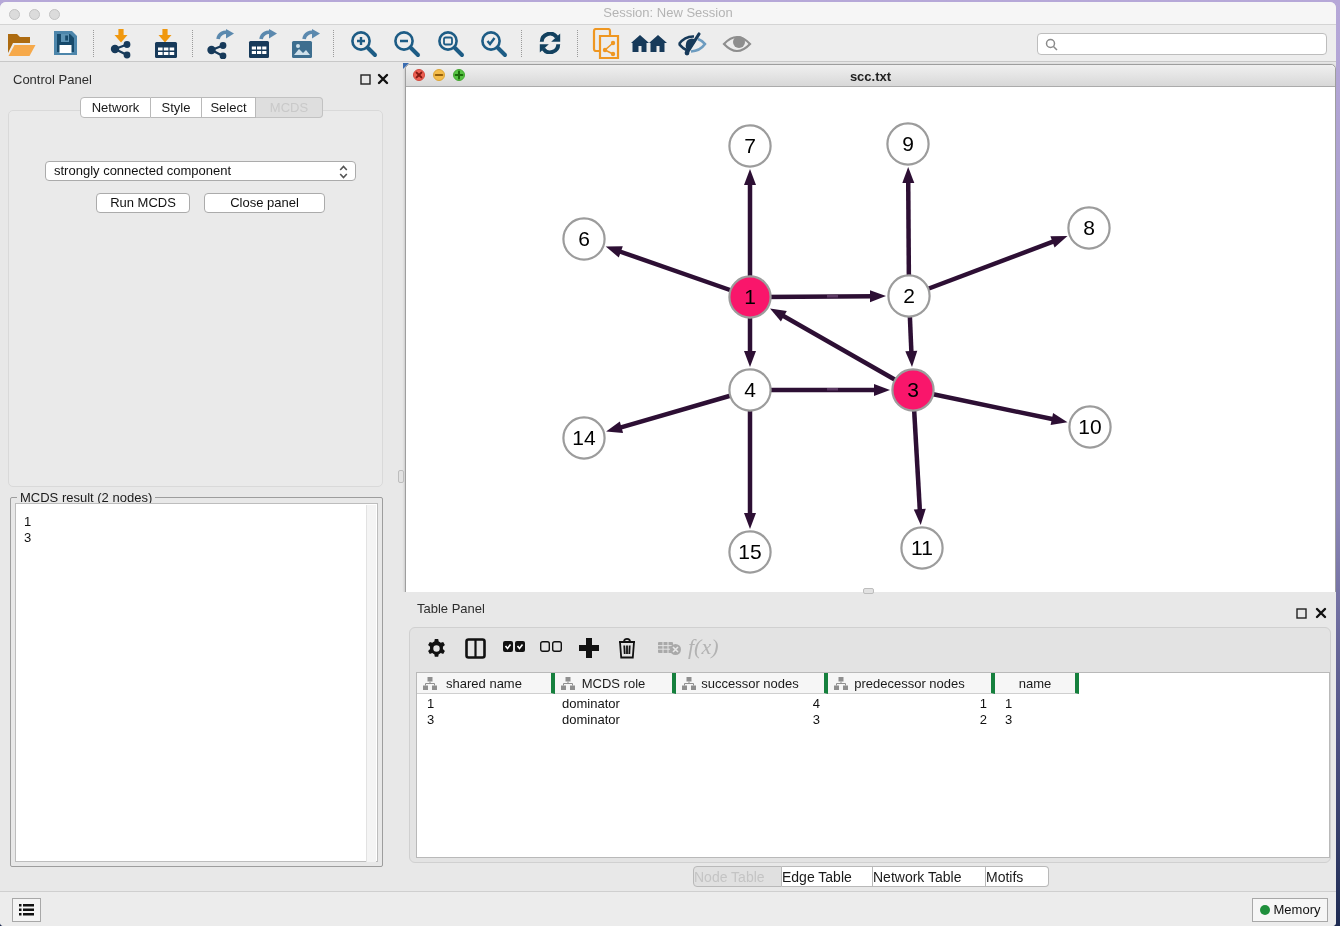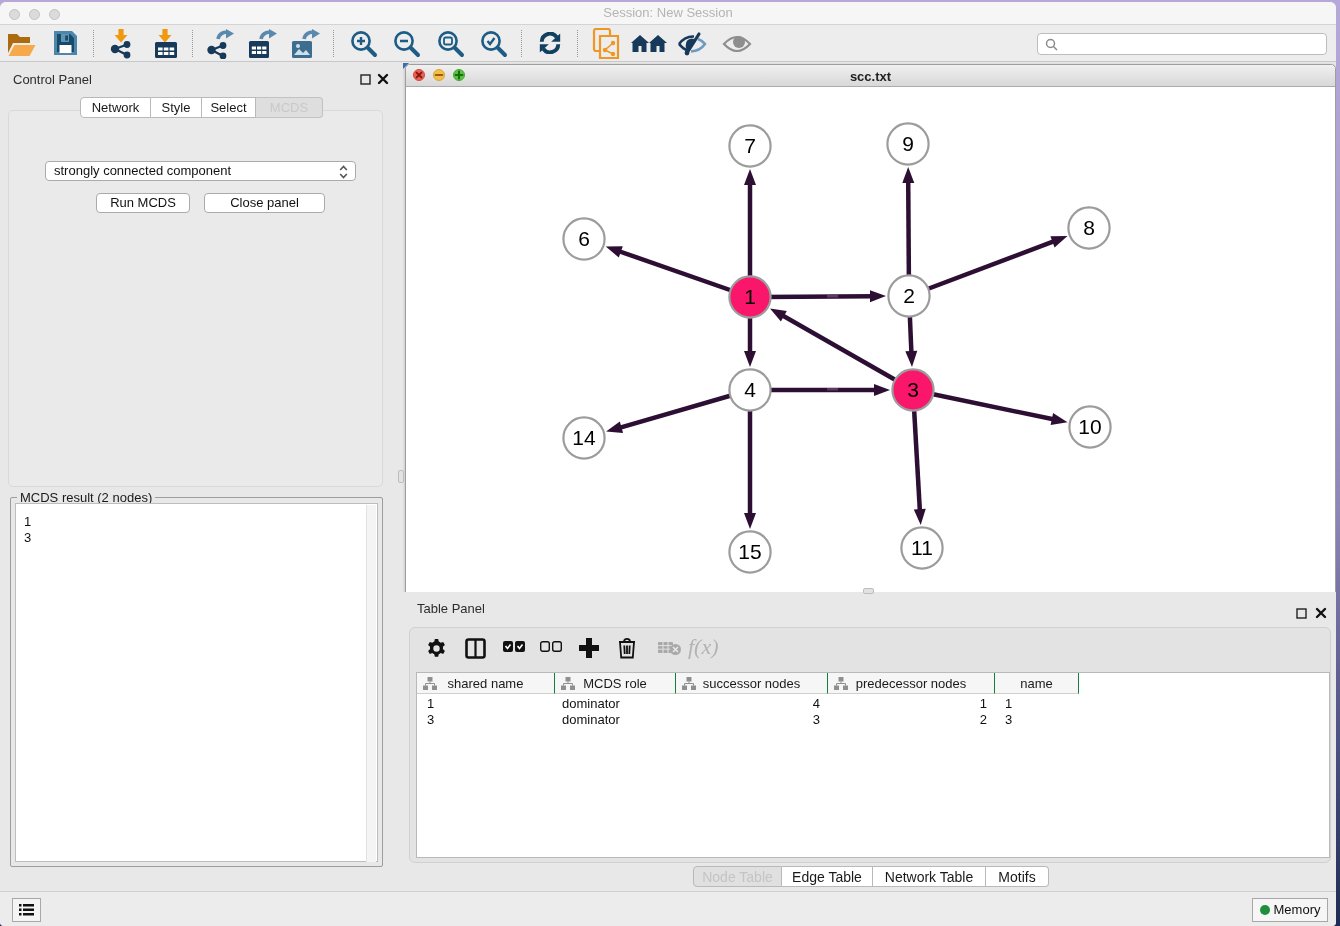--- a/index.html
+++ b/index.html
@@ -42,26 +42,26 @@
 .tl2 svg{position:absolute;left:0;top:0;}
 #ititle .t{position:absolute;top:4px;width:100%;text-align:center;font-size:13px;font-weight:bold;color:#222;}
 #canvas{position:absolute;left:0;top:22px;width:929px;height:503px;background:#fff;overflow:hidden;}
 
 #tpanel{position:absolute;left:0px;top:530px;width:945px;height:297px;background:#e8e8e8;}
 #tpanel-head{position:absolute;left:26px;top:9px;font-size:13px;color:#2d2d2d;text-align:center;}
 #tholder{position:absolute;left:18px;top:35px;width:922px;height:236px;background:#e3e3e3;border:1px solid #d0d0d0;border-radius:6px;}
 #ttool{position:absolute;left:0;top:0;width:100%;height:38px;}
 #ttable{position:absolute;left:6px;top:44px;width:914px;height:186px;background:#fff;border:1px solid #b9b9b9;}
 #thead{position:absolute;left:0;top:0;height:21px;font-size:13px;color:#1a1a1a;}
-.th{position:absolute;top:0;height:21px;background:#f6f6f6;border-right:1px solid #15803d;border-bottom:1px solid #cfcfcf;text-align:center;line-height:21px;}
+.th{position:absolute;top:0;height:21px;background:#f6f6f6;border-right:4px solid #15803d;border-bottom:1px solid #cfcfcf;text-align:center;line-height:21px;}
 .th svg{position:absolute;left:6px;top:4px;}
 .trow{position:absolute;font-size:13px;color:#111;height:16px;line-height:16px;}
 .cell{position:absolute;top:0;height:16px;}
 #btabs{position:absolute;left:302px;top:274px;height:21px;font-size:13px;}
-.btab{float:left;height:21px;line-height:20px;background:#fff;border:1px solid #b9b9b9;border-left:none;color:#1a1a1a;font-size:14px;text-align:center;}
+.btab{float:left;height:21px;line-height:20px;background:#fff;border:1px solid #b9b9b9;border-left:none;color:#1a1a1a;font-size:14px;}
 .btab.first{border-left:1px solid #b9b9b9;border-radius:4px 0 0 4px;background:#e0e0e0;color:#c4c4c4;}
 .btab.last{border-radius:0 4px 4px 0;}
 
 #status{position:absolute;left:0;top:889px;width:1336px;height:35px;background:#ececec;border-top:1px solid #cfcfcf;}
 #sico{position:absolute;left:12px;top:6px;width:29px;height:24px;background:#f4f4f4;border:1px solid #a8a8a8;}
 #mem{position:absolute;right:8px;top:6px;width:76px;height:24px;background:#f6f6f6;border:1px solid #a8a8a8;font-size:13px;text-align:center;line-height:22px;color:#111;}
 #mem .dot{display:inline-block;width:10px;height:10px;border-radius:50%;background:#1f8f3c;margin-right:4px;vertical-align:-1px;}
 svg{display:block;}
 </style></head>
 <body>

